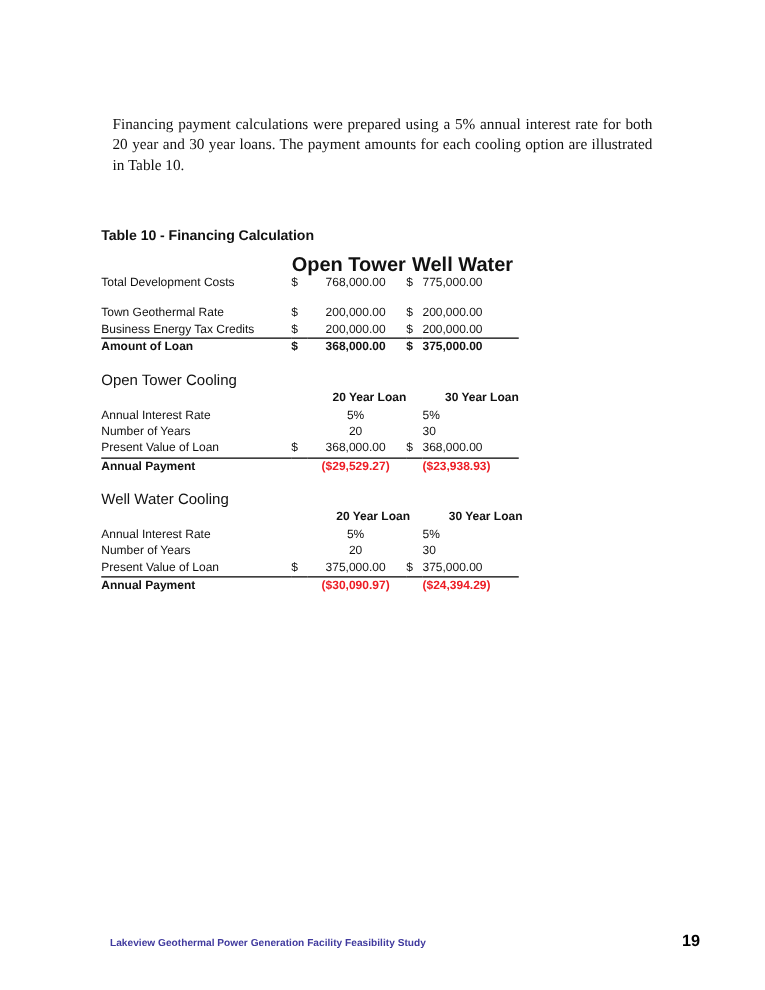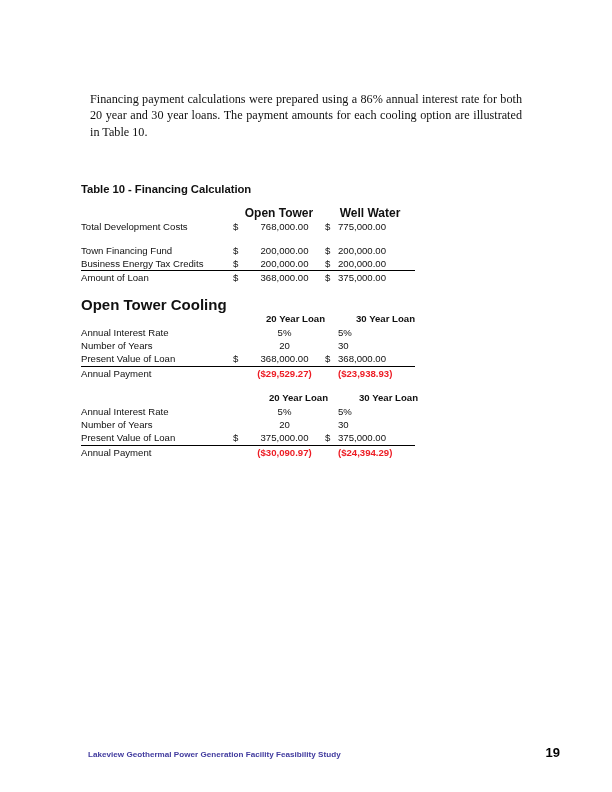--- a/index.html
+++ b/index.html
@@ -59,34 +59,34 @@
     white-space: nowrap;
   }
 
   
   .c-label  { width: 152px; }
   .c-sign1  { width: 13px;  text-align: left; }
   .c-val1   { width: 77px;  text-align: center; padding-right: 2px !important; }
   .c-sign2  { width: 13px;  text-align: left; }
   .c-val2   { width: 76px;  padding-right: 1px !important; }
 
-  .b { font-weight: normal; }
+  .b { font-weight: bold; }
   .red { color: #ED1C24; font-weight: bold; }
 
   .hdr-cell {
     font-weight: bold;
     text-align: center;
     line-height: 12.6px;
-    font-size: 12px;
+    font-size: 16px;
   }
   .rule-top td { border-top: 1.1px solid #000000; }
   .spacer td { height: 11px; line-height: 11px; font-size: 1px; }
   .section-head td {
-    font-weight: bold;
-    font-size: 15px;
+    font-weight: normal;
+    font-size: 12px;
     padding-top: 2px !important;
     padding-bottom: 1px !important;
   }
   .yr-hdr td {
     font-weight: bold;
     font-size: 9.6px;
     text-align: right;
     padding-bottom: 0.5px !important;
   }
   .shift-right { position: relative; left: 3px; }
@@ -112,21 +112,21 @@
     font-size: 13px;
     font-weight: bold;
     color: #000000;
   }
 </style>
 </head>
 <body>
 
 <div class="page">
 
-  <p class="paragraph">Financing payment calculations were prepared using a 86% annual interest rate for both 20 year and 30 year loans.  The payment amounts for each cooling option are illustrated in Table 10.</p>
+  <p class="paragraph">Financing payment calculations were prepared using a 5% annual interest rate for both 20 year and 30 year loans.  The payment amounts for each cooling option are illustrated in Table 10.</p>
 
   <div class="table-block">
 
     <div class="table-title">Table 10 - Financing Calculation</div>
 
     <table class="fin">
       <colgroup>
         <col class="c-label">
           <col class="c-sign1">
           <col class="c-val1">
@@ -160,21 +160,21 @@
 
         <tr class="spacer">
           <td></td>
             <td></td>
           <td></td>
             <td></td>
           <td></td>
         </tr>
 
         <tr>
-          <td>Town Financing Fund</td>
+          <td>Town Geothermal Rate</td>
           <td class="c-sign1">$</td>
           <td class="c-val1">200,000.00</td>
           <td class="c-sign2">$</td>
           <td class="c-val2">200,000.00</td>
         </tr>
 
         <tr>
           <td>Business Energy Tax Credits</td>
           <td class="c-sign1">$</td>
           <td class="c-val1">200,000.00</td>
@@ -239,20 +239,23 @@
         </tr>
 
         <tr class="spacer">
           <td></td>
             <td></td>
           <td></td>
             <td></td>
           <td></td>
         </tr>
 
+        <tr class="section-head">
+          <td colspan="5">Well Water Cooling</td>
+        </tr>
 
         <tr class="yr-hdr">
           <td></td>
           <td colspan="2" class="shift-right">20 Year Loan</td>
           <td colspan="2" class="shift-right">30 Year Loan</td>
         </tr>
 
         <tr>
           <td>Annual Interest Rate</td>
           <td class="c-sign1"></td>

